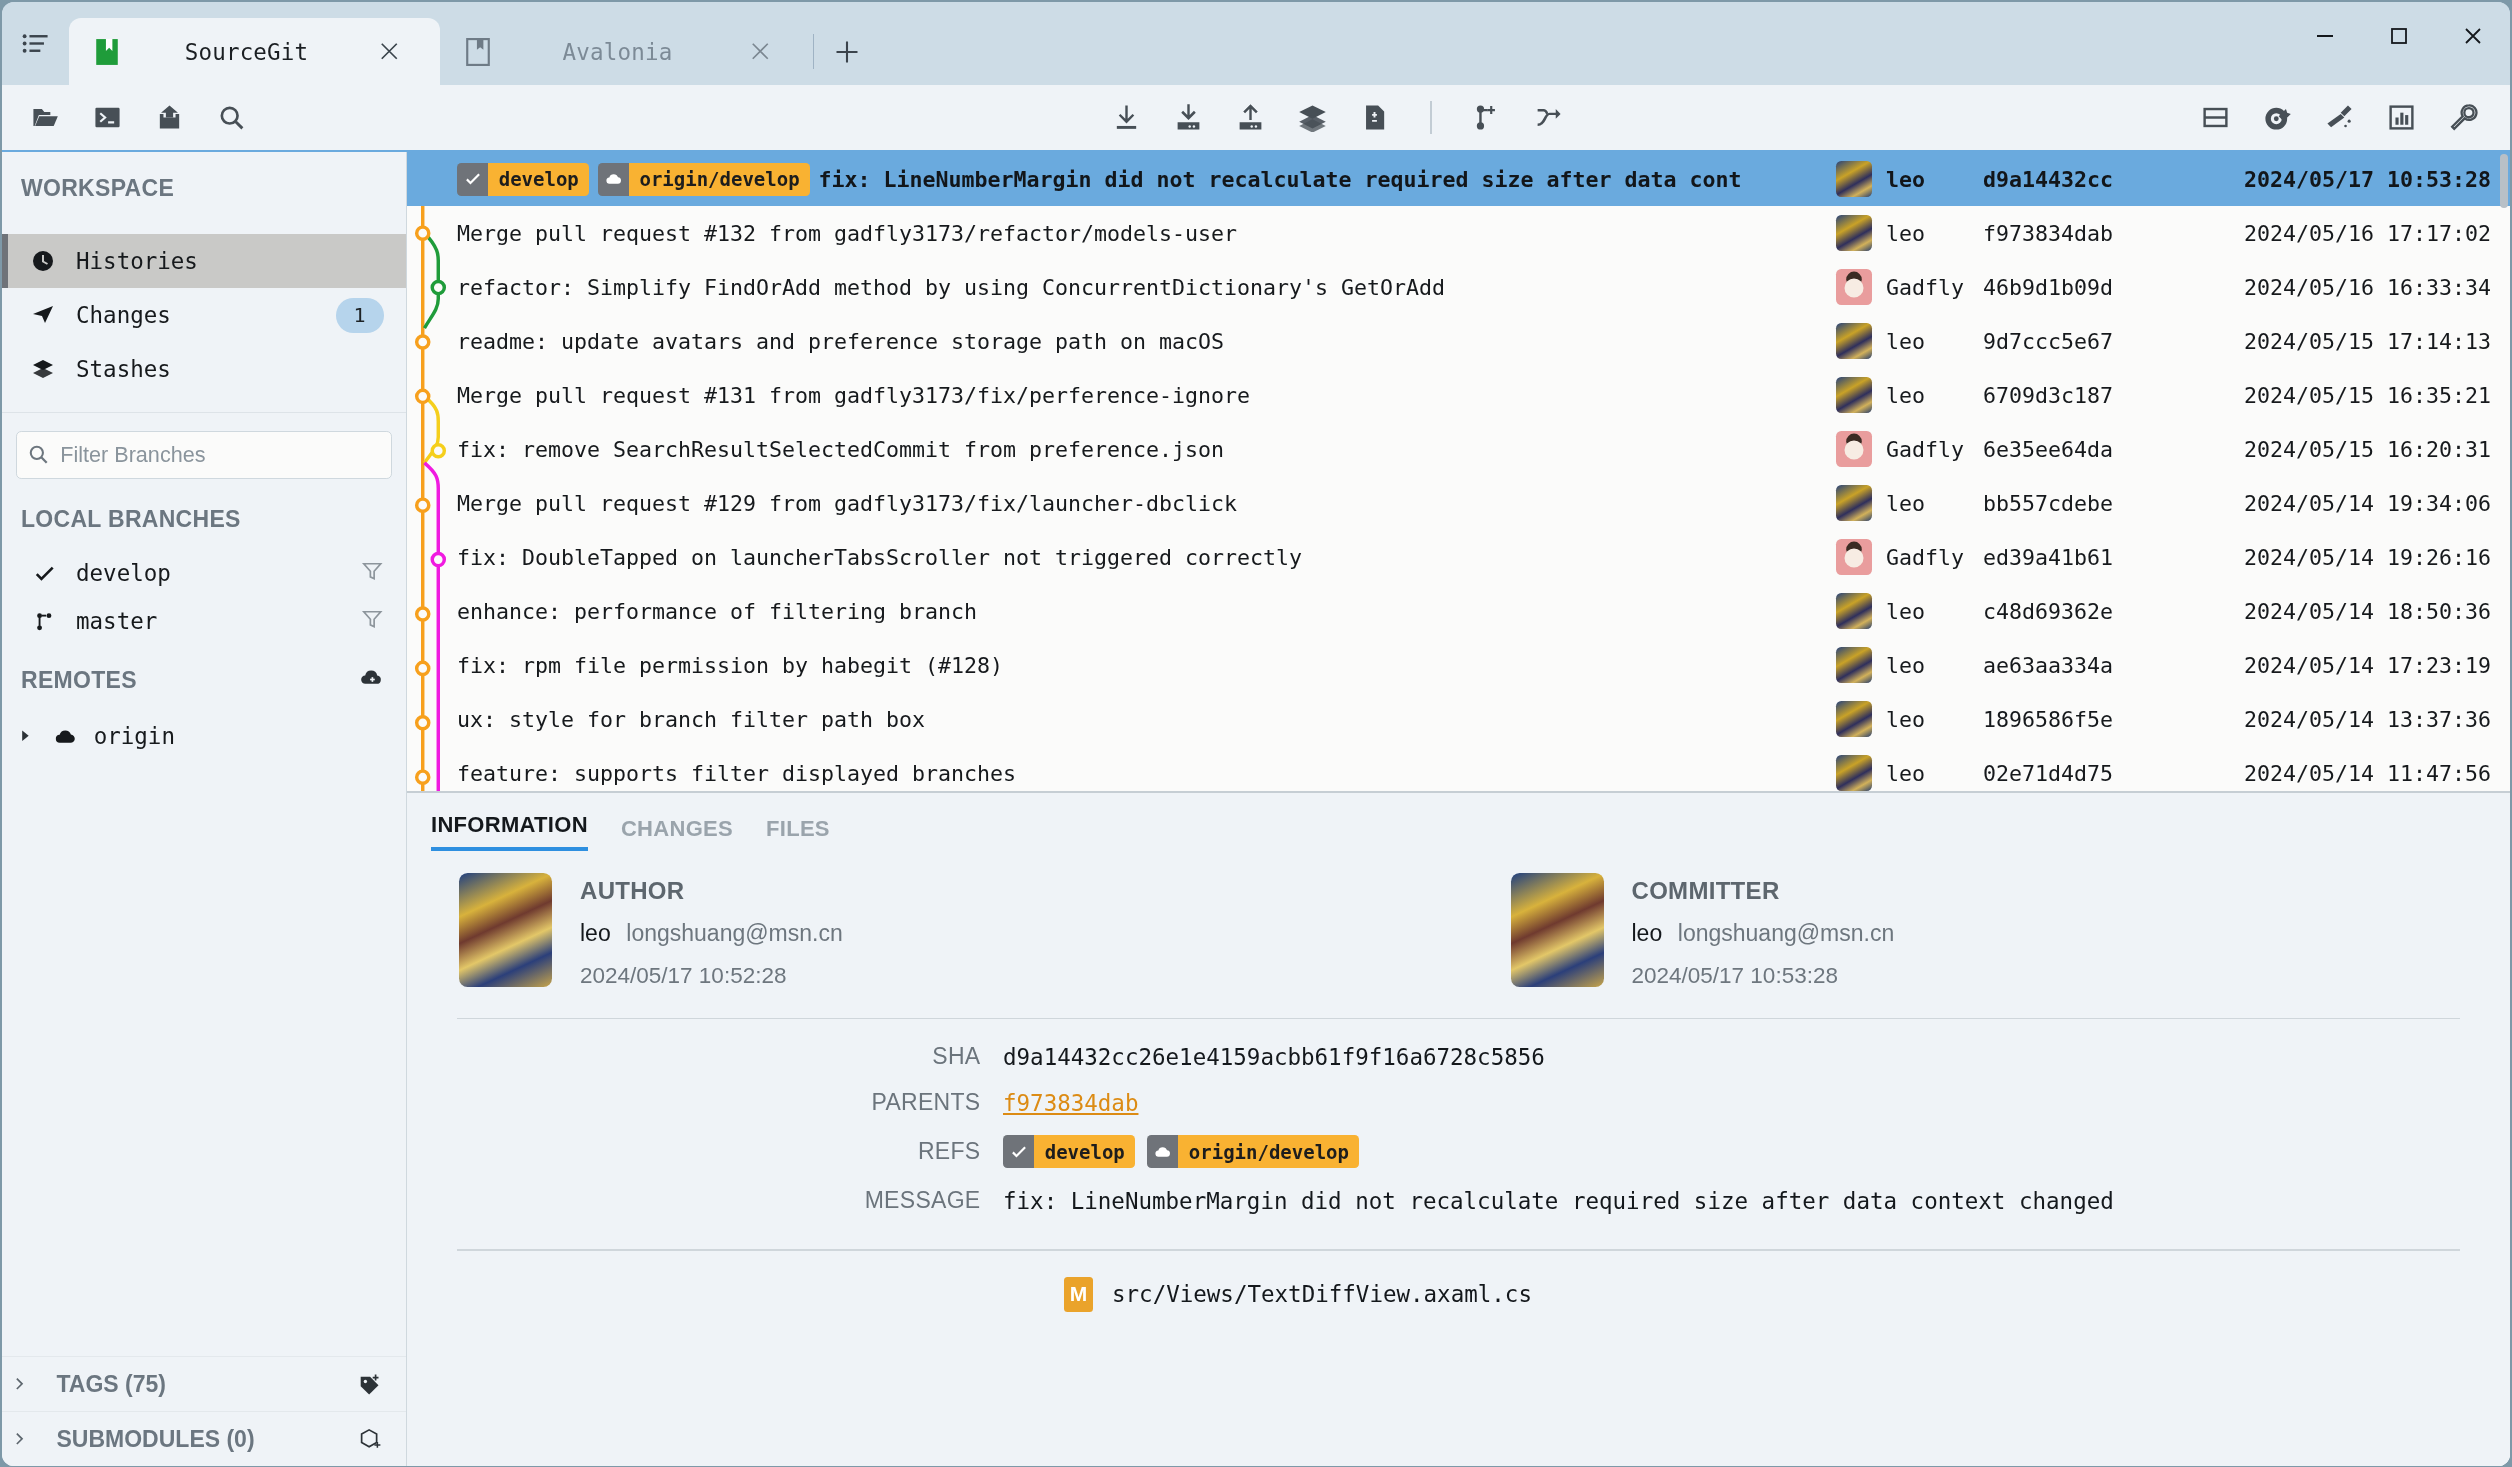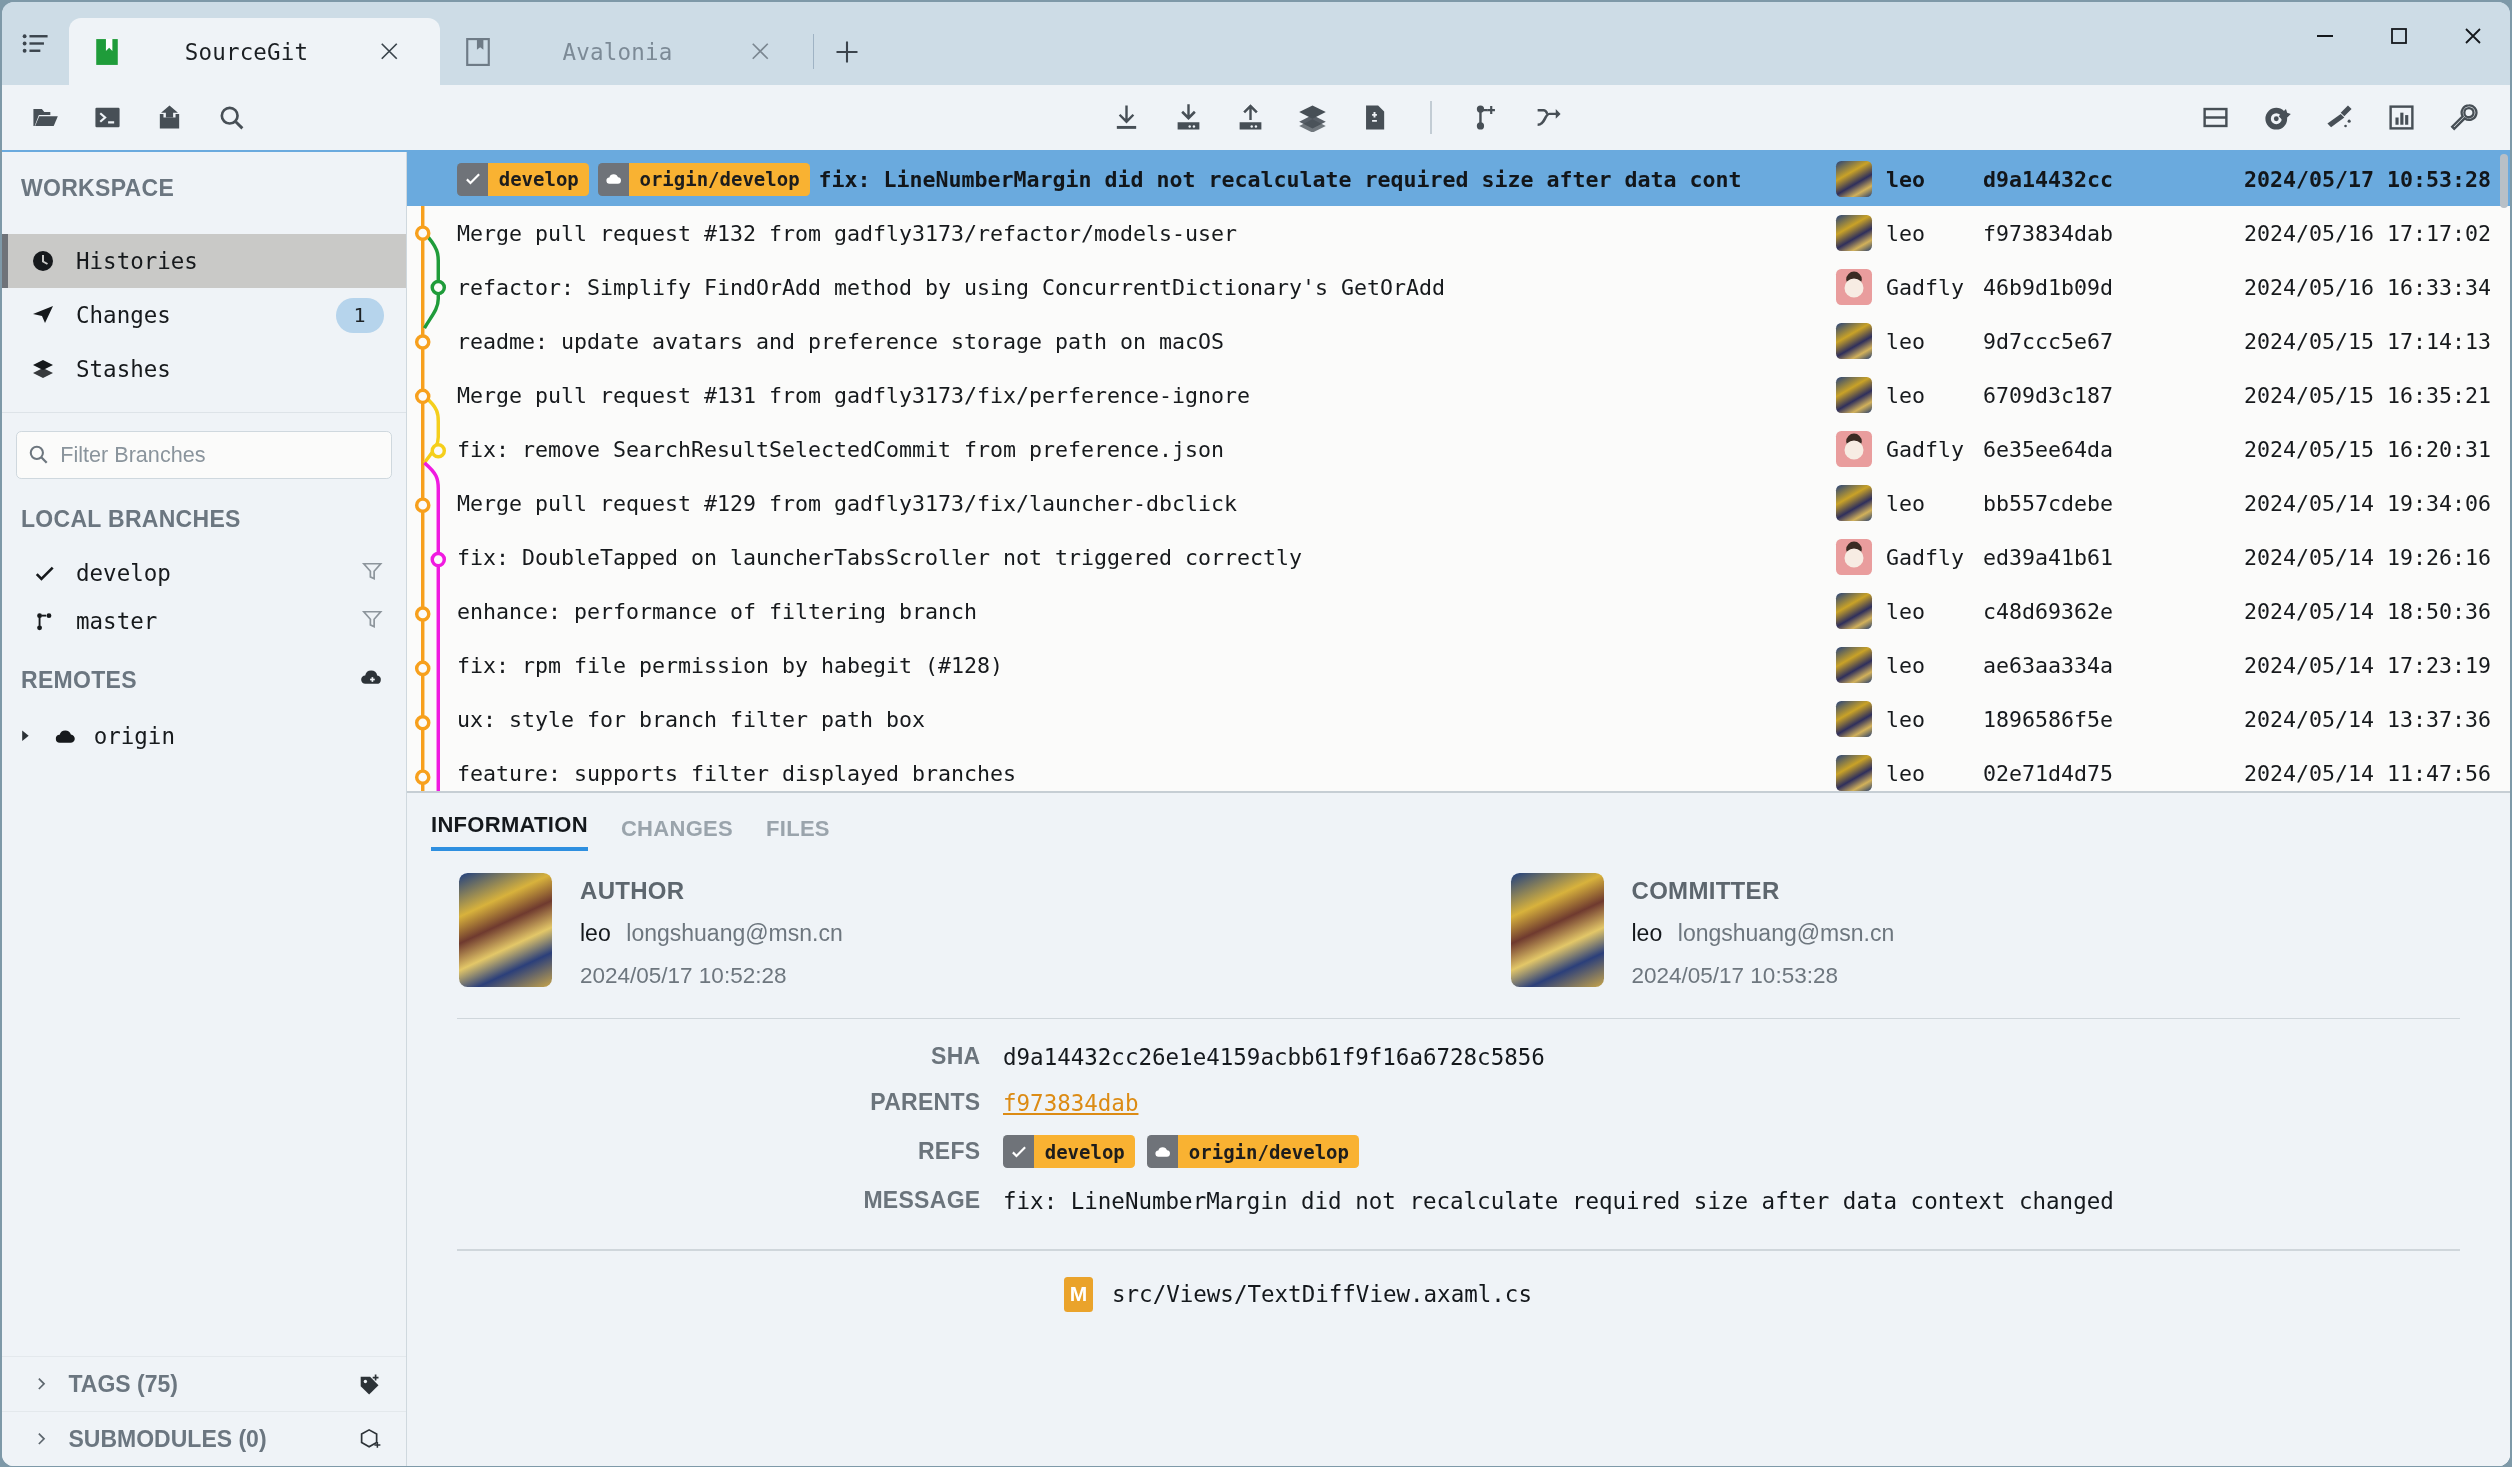--- a/index.html
+++ b/index.html
@@ -192,21 +192,21 @@
   .head-action svg { width: 26px; height: 22.5px; fill: #2c3237; }
 
   .remote-item {
     height: 52px; display: flex; align-items: center; gap: 15.6px; padding-left: 12px;
   }
   .chevron { width: 22.5px; display:flex; align-items:center; justify-content:center; flex: 0 0 auto; }
   .chevron svg { width: 15.6px; height: 15.6px; fill: #2c3237; }
 
   .sidebar-spacer { flex: 1 1 auto; }
   .collapsible {
-    height: 55px; display: flex; align-items: center; gap: 16px; padding-left: 28px;
+    height: 55px; display: flex; align-items: center; gap: 26px; padding-left: 6px;
     border-top: 1.7px solid #e3e8ec;
   }
   .collapsible .label {
     font-size: 23px; font-weight: bold; color: #6b7680;
   }
 
   
   .main { flex: 1 1 auto; display: flex; flex-direction: column; min-width: 0; background: #fbfbfa; }
 
   .commitlist { flex: 0 0 auto; height: 639px; position: relative; background: #fbfbfa; overflow: hidden; }
@@ -278,21 +278,21 @@
   .person-name { font-size: 23px; color: #14181c; }
   .person-mail { font-size: 23px; color: #6d767e; }
   .person-time { font-size: 22.5px; color: #6d767e; }
 
   .divline { height: 1.7px; background: #cfd6db; margin: 29px 50px 0 50px; }
 
   .kv-block { padding: 24px 0 0 0; flex: 0 0 auto; }
   .kv-row { display: flex; align-items: center; margin-bottom: 19px; }
   .kv-key {
     width: 596px; text-align: right; padding-right: 22.5px;
-    font-size: 23px; font-weight: bold; color: #6b747c; letter-spacing: 0.3px;
+    font-size: 23px; font-weight: normal; color: #6b747c; letter-spacing: 0.3px;
     flex: 0 0 auto;
   }
   .kv-val { font-family: "DejaVu Sans Mono", monospace; font-size: 22.5px; color: #14181c; }
   .kv-val.link { color: #dc8b14; text-decoration: underline; }
   .kv-val.refs { display: flex; gap: 12px; align-items: center; }
 
   .file-div { height: 1.7px; background: #cfd6db; margin: 15.6px 50px 0 50px; }
   .file-row { display: flex; align-items: center; gap: 19px; padding: 26px 0 0 657px; }
   .file-chip {
     width: 29px; height: 35px; background: #eaa32b; border-radius: 3.5px;

